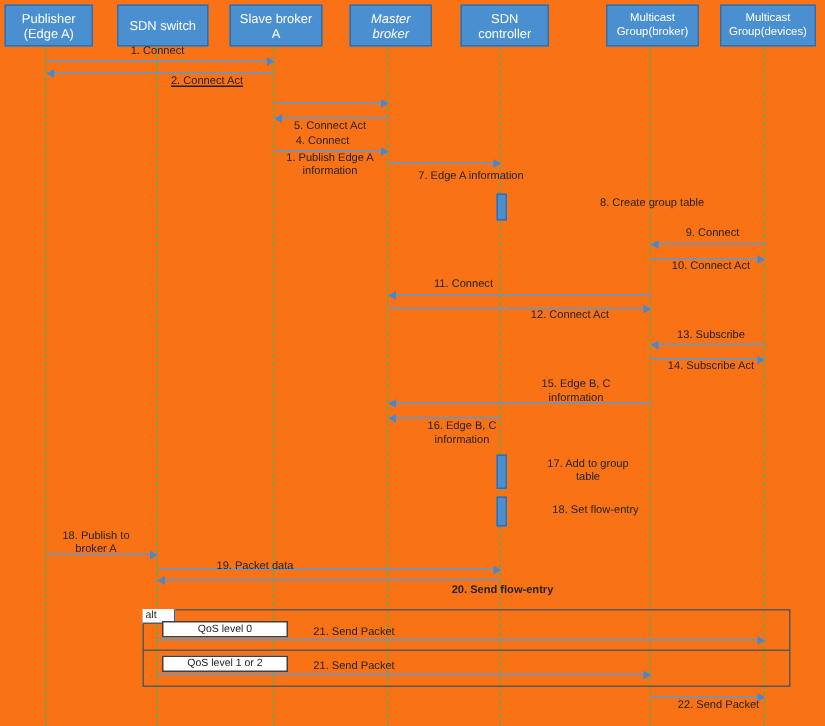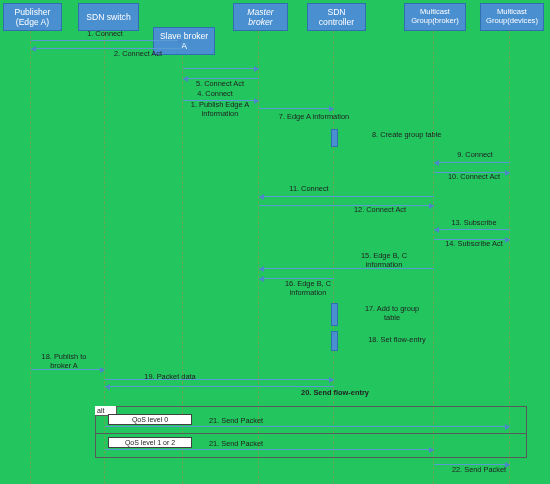--- a/index.html
+++ b/index.html
@@ -1,17 +1,17 @@
 <!DOCTYPE html>
 <html><head>
 <meta charset="utf-8">
 <style>
   html,body{margin:0;padding:0;background:#ffffff;}
   body{font-family:"Liberation Sans",sans-serif;}
-  #canvas{position:relative;width:550px;height:484px;background:#22c55e;overflow:hidden;}
+  #canvas{position:relative;width:550px;height:484px;background:#f97316;overflow:hidden;}
 
   
   .actor{position:absolute;background:#4a8fd0;border:1px solid #2f6fae;color:#ffffff;
          display:flex;align-items:center;justify-content:center;text-align:center;
          font-size:8.6px;line-height:1.18;font-weight:400;box-sizing:border-box;padding:1px;}
   .actor.small{font-size:7.6px;}
 
   
   .lifeline{position:absolute;width:0;border-left:1.6px dashed #6aa84f;}
 
@@ -48,21 +48,21 @@
       <div class="lifeline" style="left: 182.2px; top: 31px; height: 453px;"></div>
       <div class="lifeline" style="left: 258.2px; top: 31px; height: 453px;"></div>
       <div class="lifeline" style="left: 333.2px; top: 31px; height: 453px;"></div>
       <div class="lifeline" style="left: 433.2px; top: 31px; height: 453px;"></div>
       <div class="lifeline" style="left: 509.2px; top: 31px; height: 453px;"></div>
     </div>
   <div id="actors">
       <div class="actor" style="left: 3px; top: 3px; width: 59px; height: 28px; white-space: pre-line;">Publisher
 (Edge A)</div>
       <div class="actor" style="left: 78px; top: 3px; width: 61px; height: 28px; white-space: pre-line;">SDN switch</div>
-      <div class="actor" style="left: 153px; top: 3px; width: 62px; height: 28px; white-space: pre-line; margin-top: 24px;">Slave broker
+      <div class="actor" style="left: 153px; top: 3px; width: 62px; height: 28px; white-space: pre-line;">Slave broker
 A</div>
       <div class="actor" style="left: 233px; top: 3px; width: 55px; height: 28px; white-space: pre-line; font-style: italic;">Master
 broker</div>
       <div class="actor" style="left: 307px; top: 3px; width: 59px; height: 28px; white-space: pre-line;">SDN
 controller</div>
       <div class="actor small" style="left: 404px; top: 3px; width: 62px; height: 28px; white-space: pre-line;">Multicast
 Group(broker)</div>
       <div class="actor small" style="left: 480px; top: 3px; width: 64px; height: 28px; white-space: pre-line;">Multicast
 Group(devices)</div>
     </div>
@@ -72,36 +72,36 @@
       <div class="divider" style="left: 95px; top: 433px; width: 432px;"></div>
       <div class="guard" style="left: 108px; top: 414px; width: 84px; height: 11px;">QoS level 0</div>
       <div class="guard" style="left: 108px; top: 437px; width: 84px; height: 11px;">QoS level 1 or 2</div>
     </div>
   <div id="messages">
       <div class="msg" style="left: 31px; top: 40px; width: 152px;"></div>
       <div class="head r" style="top: 37.5px; left: 178px;"></div>
       <div class="lbl" style="left: 60px; top: 30px; width: 90px;">1. Connect</div>
       <div class="msg" style="left: 31px; top: 48px; width: 152px;"></div>
       <div class="head l" style="top: 45.5px; left: 31px;"></div>
-      <div class="lbl" style="left: 88px; top: 50px; width: 100px;">2. Connect Act</div>
+      <div class="lbl" style="left: 88px; top: 50px; width: 100px; text-decoration: underline;">2. Connect Act</div>
       <div class="msg" style="left: 183px; top: 68px; width: 76px;"></div>
       <div class="head r" style="top: 65.5px; left: 254px;"></div>
       <div class="lbl" style="left: 177px; top: 58px; width: 76px; margin-top: 32px;">4. Connect</div>
       <div class="msg" style="left: 183px; top: 78px; width: 76px;"></div>
       <div class="head l" style="top: 75.5px; left: 183px;"></div>
       <div class="lbl" style="left: 177px; top: 80px; width: 86px;">5. Connect Act</div>
       <div class="msg" style="left: 183px; top: 100px; width: 76px;"></div>
       <div class="head r" style="top: 97.5px; left: 254px;"></div>
       <div class="lbl" style="left: 172px; top: 101px; width: 96px;">1. Publish Edge A
 information</div>
       <div class="msg" style="left: 259px; top: 108px; width: 75px;"></div>
       <div class="head r" style="top: 105.5px; left: 329px;"></div>
       <div class="lbl" style="left: 258px; top: 113px; width: 112px;">7. Edge A information</div>
       <div class="activation" style="left: 330.5px; top: 129px; width: 7px; height: 18px;"></div>
-      <div class="lbl lft" style="left: 340px; top: 131px; width: 100px; padding-left: 32px;">8. Create group table</div>
+      <div class="lbl lft" style="left: 368px; top: 131px; width: 100px; padding-left: 32px;">8. Create group table</div>
       <div class="msg" style="left: 434px; top: 162px; width: 76px;"></div>
       <div class="head l" style="top: 159.5px; left: 434px;"></div>
       <div class="lbl" style="left: 430px; top: 151px; width: 90px;">9. Connect</div>
       <div class="msg" style="left: 434px; top: 172px; width: 76px;"></div>
       <div class="head r" style="top: 169.5px; left: 505px;"></div>
       <div class="lbl" style="left: 424px; top: 173px; width: 100px;">10. Connect Act</div>
       <div class="msg" style="left: 259px; top: 196px; width: 175px;"></div>
       <div class="head l" style="top: 193.5px; left: 259px;"></div>
       <div class="lbl" style="left: 262px; top: 185px; width: 94px;">11. Connect</div>
       <div class="msg" style="left: 259px; top: 205px; width: 175px;"></div>

